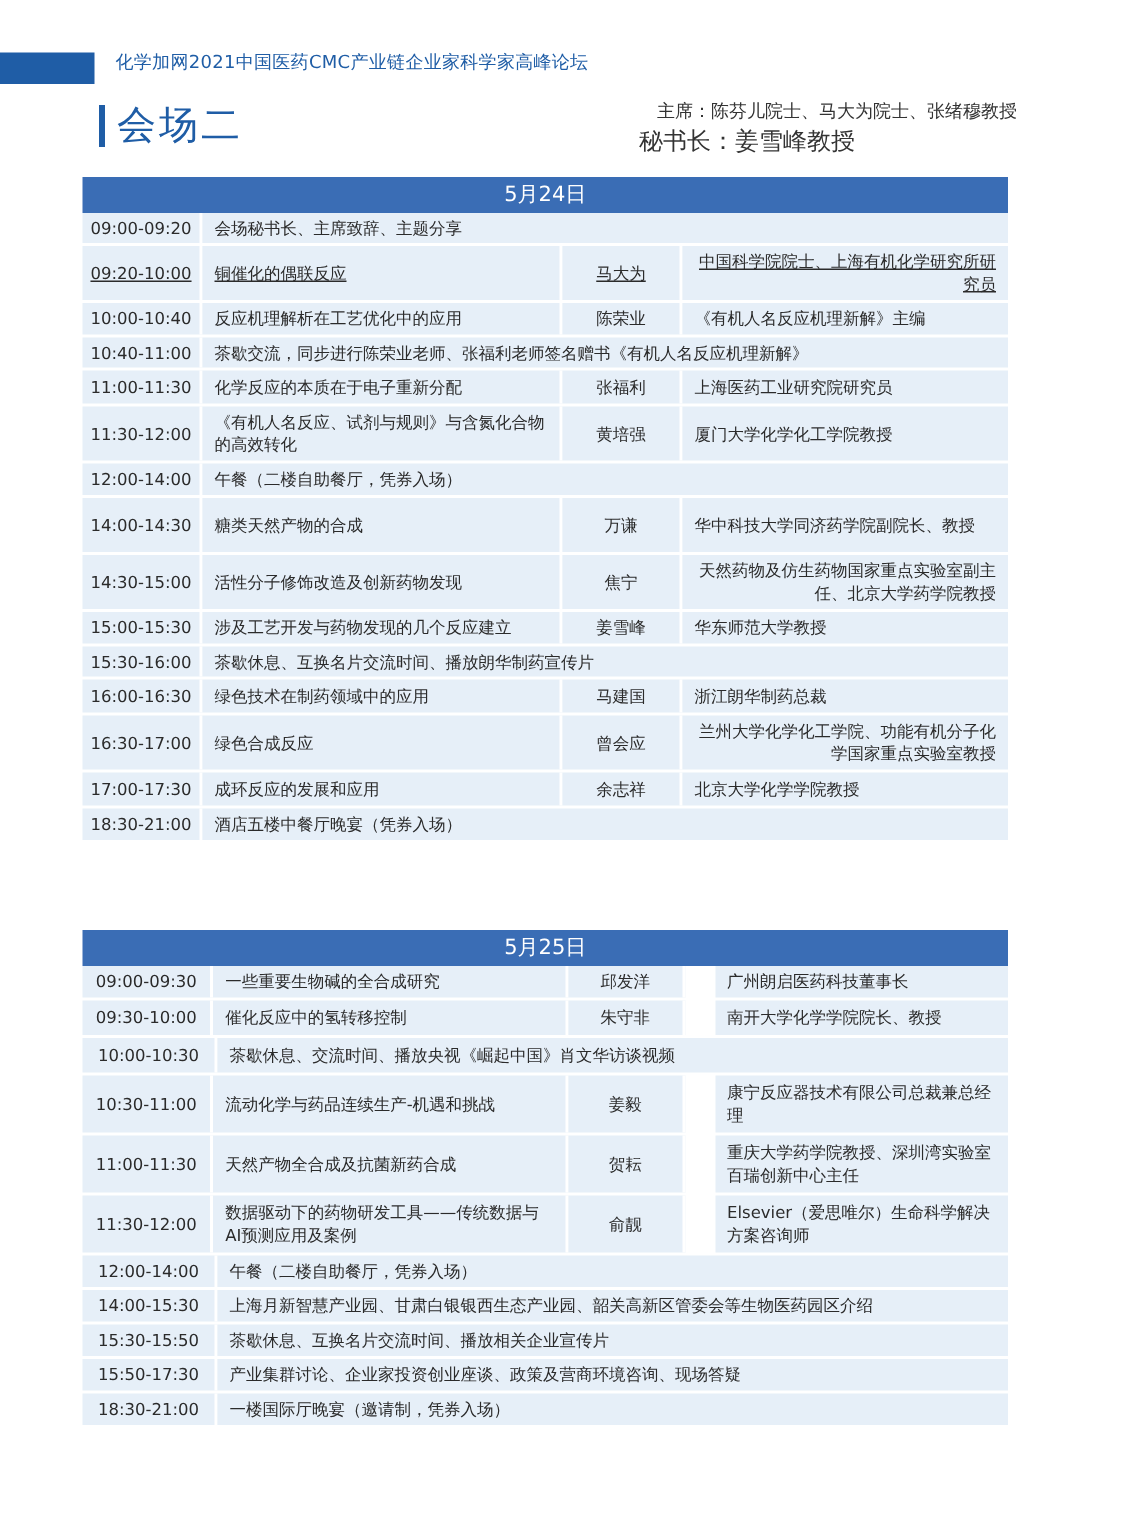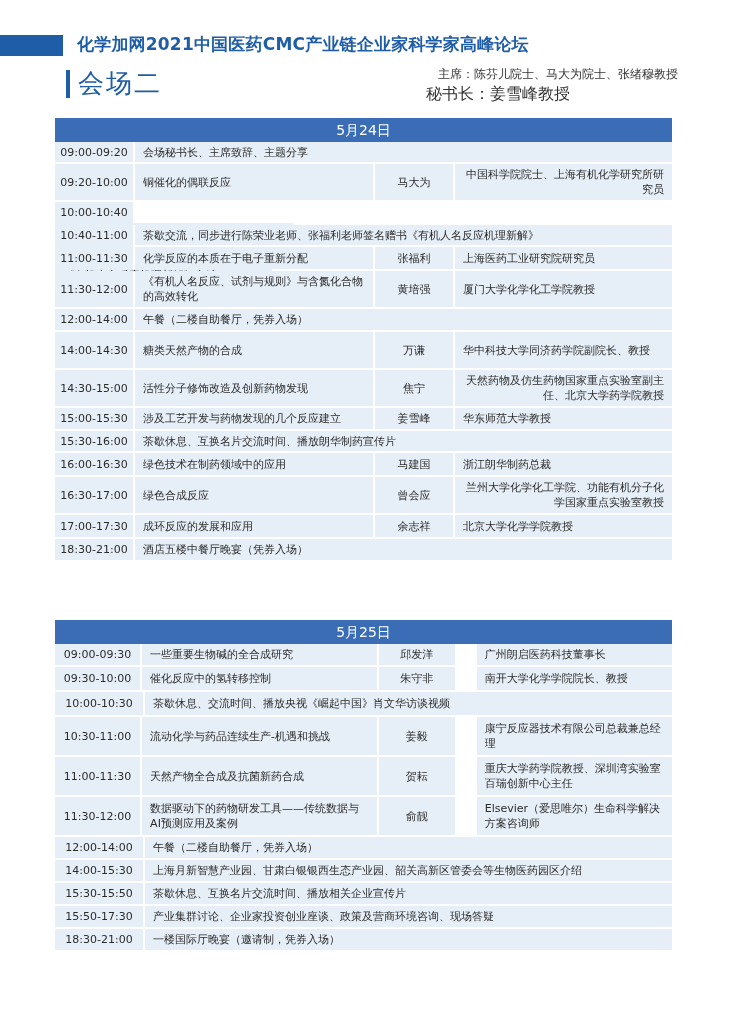--- a/index.html
+++ b/index.html
@@ -2,21 +2,21 @@
 <html><head>
 <meta charset="utf-8">
 <style>
   * { box-sizing: border-box; margin: 0; padding: 0; }
   body {
     width: 750px; height: 1018px; background: #ffffff;
     font-family: "DejaVu Sans", "Liberation Sans", sans-serif;
     color: #2b2b2b; position: relative; overflow: hidden;
   }
   .top-bar { position: absolute; left: 0; top: 35px; width: 63px; height: 21px; background: #1f5da6; }
-  .main-title { position: absolute; left: 77px; top: 33px; font-size: 17px; font-weight: bold; color: #1f5da6; letter-spacing: 0.2px; white-space: nowrap; }
+  .main-title { position: absolute; left: 77px; top: 33px; font-size: 12px; font-weight: normal; color: #1f5da6; letter-spacing: 0.2px; white-space: nowrap; }
   .venue-bar { position: absolute; left: 66px; top: 70px; width: 4px; height: 28px; background: #1f5da6; }
   .venue-title { position: absolute; left: 78px; top: 66px; font-size: 26px; color: #1f5da6; letter-spacing: 2px; }
   .chair-line { position: absolute; left: 438px; top: 66px; font-size: 12px; color: #333; white-space: nowrap; }
   .sec-line { position: absolute; left: 426px; top: 84px; font-size: 16px; color: #333; white-space: nowrap; }
 
   .day { position: absolute; left: 55px; width: 617px; }
   .day-header { height: 24px; background: #3a6db5; color: #ffffff; font-size: 14px; text-align: center; line-height: 24px; }
   .row { display: flex; border-bottom: 2px solid #ffffff; }
   .cell { background: #e6eff8; border-right: 2px solid #ffffff; font-size: 11px; line-height: 15px; display: flex; align-items: center; padding: 3px 8px; color: #2b2b2b; }
   .cell:last-child { border-right: none; }
@@ -46,27 +46,27 @@
 <div class="chair-line">主席：陈芬儿院士、马大为院士、张绪穆教授</div>
 <div class="sec-line">秘书长：姜雪峰教授</div>
 
 <div class="day" id="day1">
   <div class="day-header">5月24日</div>
   <div class="rows">
       <div class="row" style="height: 22px;">
         <div class="cell c-time">09:00-09:20</div>
         <div class="cell c-full">会场秘书长、主席致辞、主题分享</div>
       </div>
-      <div class="row" style="height: 38px;">
+      <div class="row" style="height: 38px; text-decoration: underline;">
         <div class="cell c-time">09:20-10:00</div>
         <div class="cell c-topic">铜催化的偶联反应</div>
         <div class="cell c-speaker">马大为</div>
         <div class="cell c-title">中国科学院院士、上海有机化学研究所研究员</div>
       </div>
-      <div class="row" style="height: 23px; flex-direction: column;">
+      <div class="row" style="height: 23px;">
         <div class="cell c-time">10:00-10:40</div>
         <div class="cell c-topic">反应机理解析在工艺优化中的应用</div>
         <div class="cell c-speaker">陈荣业</div>
         <div class="cell c-title">《有机人名反应机理新解》主编</div>
       </div>
       <div class="row" style="height: 22px;">
         <div class="cell c-time">10:40-11:00</div>
         <div class="cell c-full">茶歇交流，同步进行陈荣业老师、张福利老师签名赠书《有机人名反应机理新解》</div>
       </div>
       <div class="row" style="height: 24px;">

